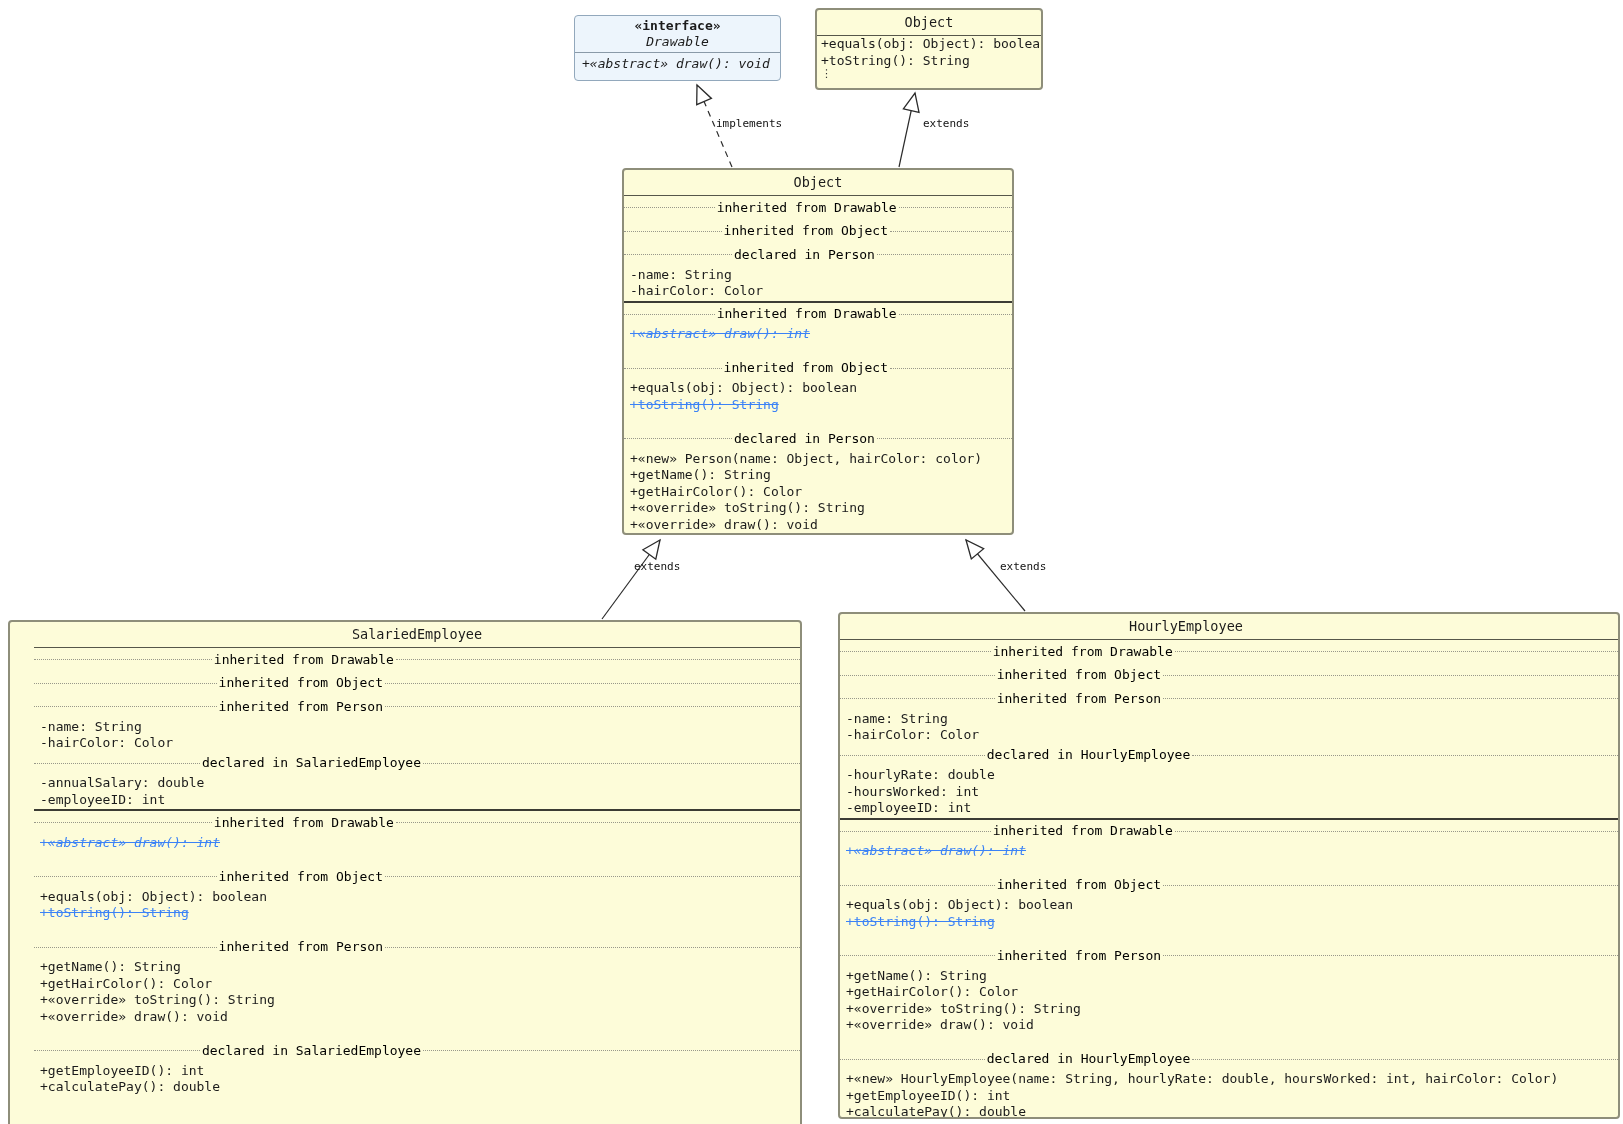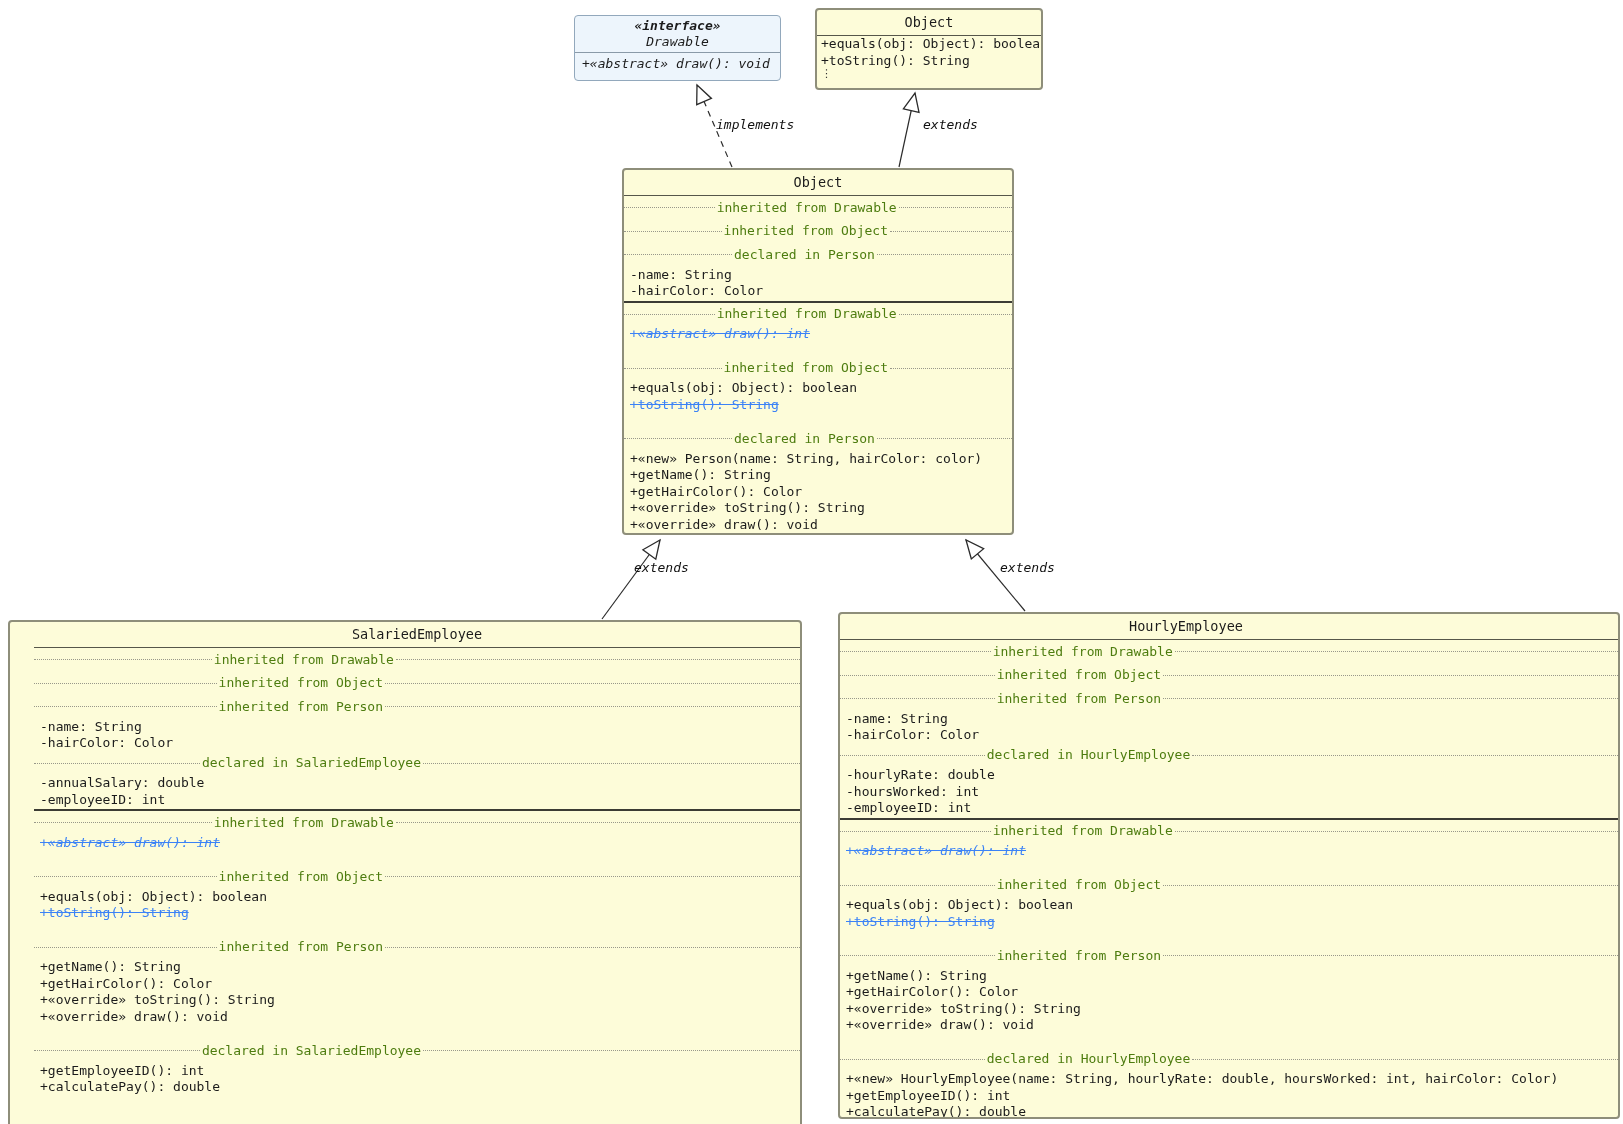--- a/index.html
+++ b/index.html
@@ -8,34 +8,34 @@
   .canvas{position:absolute;left:0;top:0;width:1623px;height:1124px;}
   svg.edges{position:absolute;left:0;top:0;}
   .cls{position:absolute;background:#FDFCD9;border:2px solid #8E8E7A;border-radius:4px;
        box-sizing:border-box;font-size:13px;line-height:16.5px;overflow:hidden;}
   .cls .title{text-align:center;font-size:13.5px;height:25px;line-height:25px;
        border-bottom:1px solid #56564a;white-space:nowrap;}
   .secrow{display:flex;align-items:center;height:23.5px;}
   .dotline{border-top:1px dotted #98988a;height:0;}
   .dl-l{flex-grow:var(--lf,1);}
   .dl-r{flex-grow:1;}
-  .seclabel{color:#4d7c0f;padding:0 2px;white-space:nowrap;}
+  .seclabel{color:#000000;padding:0 2px;white-space:nowrap;}
   .mrow{height:16.5px;padding-left:6px;white-space:nowrap;}
   .struck{color:#3b82f6;text-decoration:line-through;}
   .ital{font-style:italic;}
   .gaprow{height:14px;}
   .sep{border-top:2px solid #3c3c34;margin-top:1px;}
   .iface{background:#EDF5FC;border:1.5px solid #92A8BC;border-radius:4px;}
-  .iface .st{font-weight:bold;text-align:center;height:17px;line-height:19px;font-style:italic;}
+  .iface .st{font-weight:bold;text-align:center;height:17px;line-height:19px;}
   .iface .nm{font-style:italic;text-align:center;height:19px;line-height:18px;
        border-bottom:1px solid #8a9aa8;}
   .iface .mrow{padding-left:7px;height:22px;line-height:22px;}
   .obj .mrow{padding-left:4px;}
   .ellipsis-row{height:12px;line-height:9px;padding-left:4px;font-size:11px;color:#333;}
-  .edge-label{position:absolute;font-size:13px;color:#111;white-space:nowrap;font-style:italic;}
+  .edge-label{position:absolute;font-size:11px;color:#111;white-space:nowrap;}
   .pad-r{padding-right:86px;}
 </style>
 </head>
 <body>
 
 <div class="canvas">
 
   <svg class="edges" width="1623" height="1124">
     <defs>
       <marker id="hollow" markerUnits="userSpaceOnUse" markerWidth="24" markerHeight="22" refX="20" refY="10" orient="auto">
@@ -102,21 +102,21 @@
           <span class="dotline dl-r"></span>
         </div>
         <div class="mrow">+equals(obj: Object): boolean</div>
         <div class="mrow struck">+toString(): String</div>
         <div class="gaprow"></div>
         <div class="secrow">
           <span class="dotline dl-l"></span>
           <span class="seclabel">declared in Person</span>
           <span class="dotline dl-r"></span>
         </div>
-        <div class="mrow">+«new» Person(name: String, hairColor: color)</div>
+        <div class="mrow">+«new» Person(name: Object, hairColor: color)</div>
         <div class="mrow">+getName(): String</div>
         <div class="mrow">+getHairColor(): Color</div>
         <div class="mrow">+«override» toString(): String</div>
         <div class="mrow">+«override» draw(): void</div>
       </div>
   </div>
 
   <div class="cls" style="left:8px;top:620px;width:794px;height:592px;padding-left:24px;--lf:0.44;">
     <div class="title">SalariedEmployee</div>
     <div>

